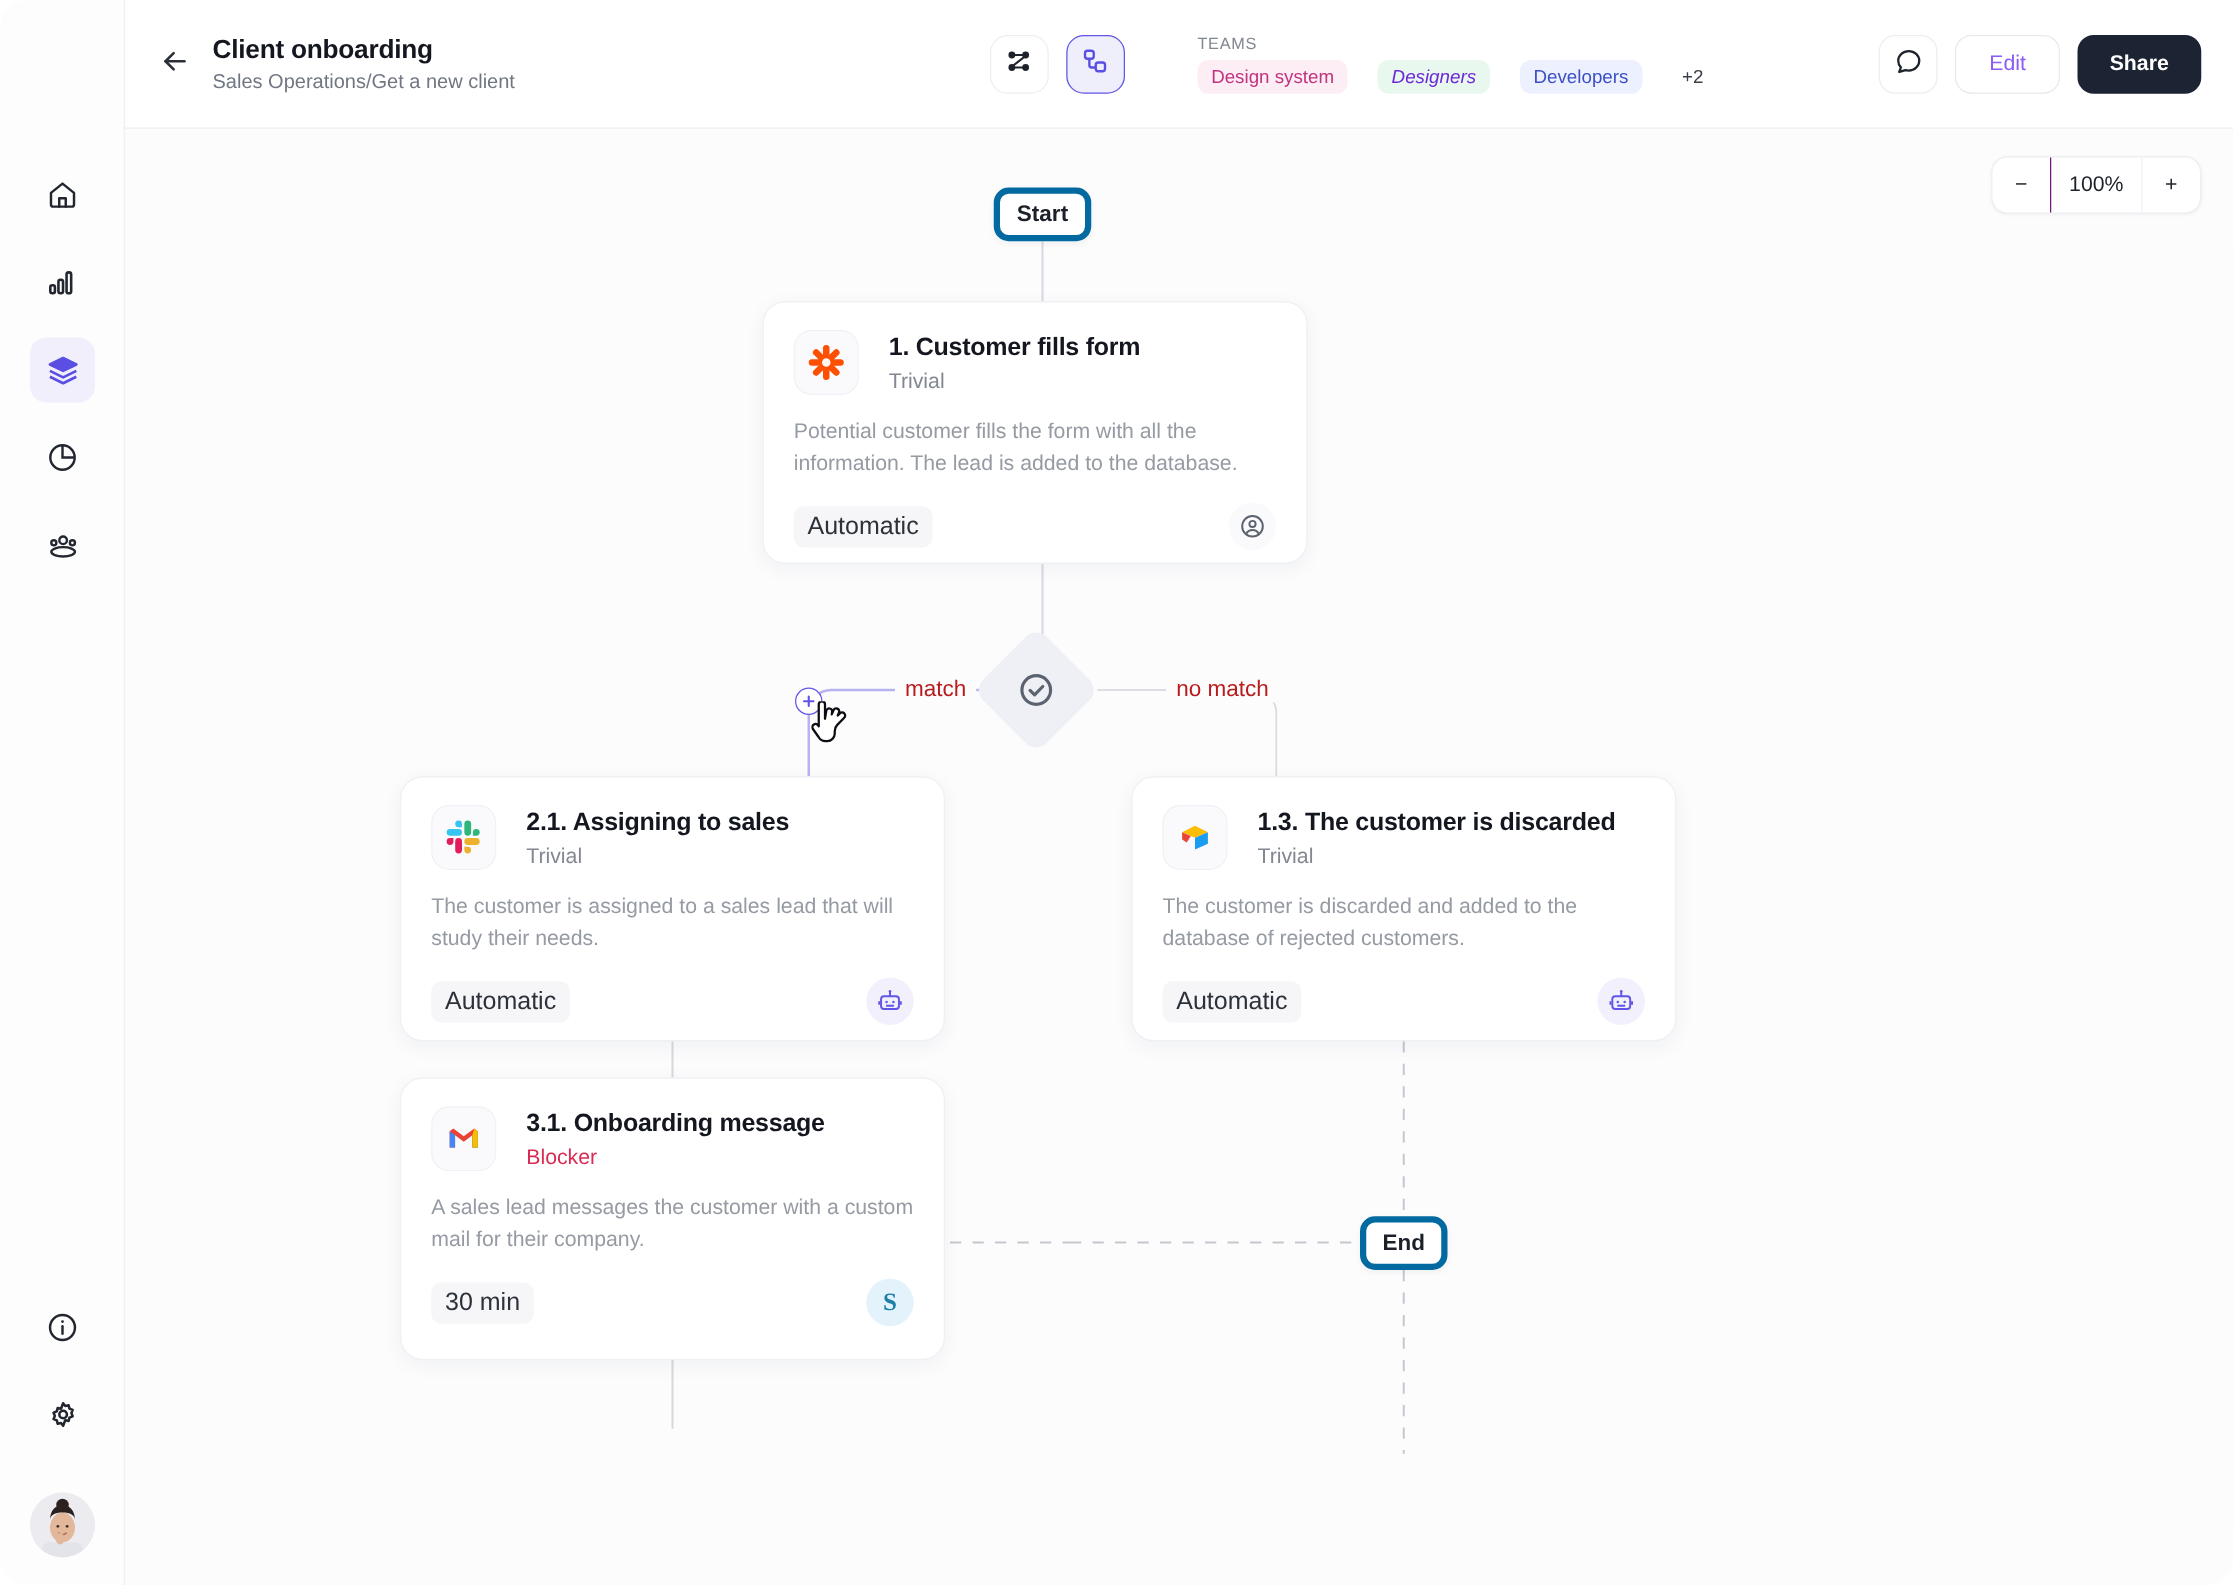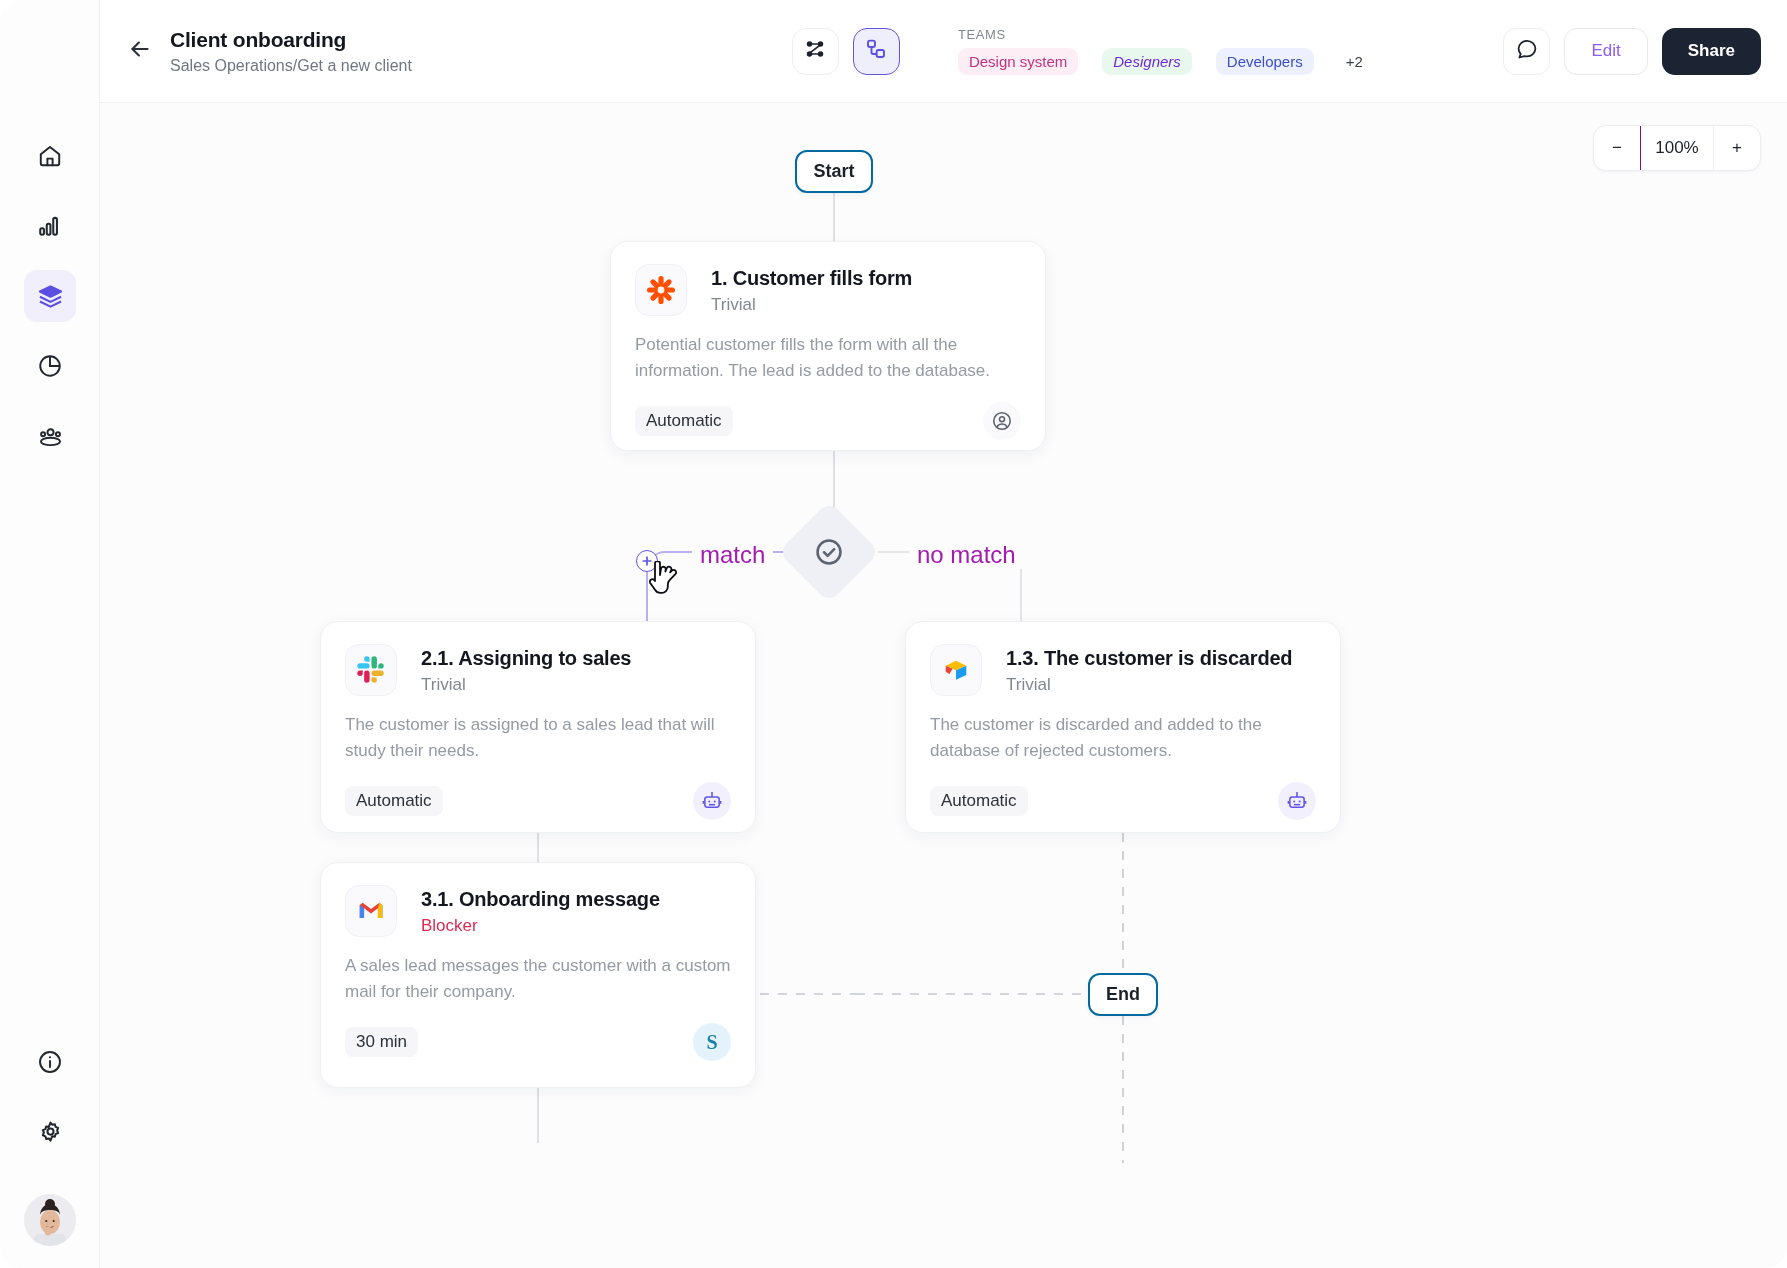--- a/index.html
+++ b/index.html
@@ -134,42 +134,42 @@
   .zoom-seg {
     display: flex; align-items: center; justify-content: center;
     cursor: pointer; font-size: 17px; color: #1b2029;
   }
   #zoom-minus, #zoom-plus { width: 46px; }
   #zoom-level { width: 74px; border-left: 1px solid #701a75; border-right: 1px solid #eff1f5; }
 
   
   .term-node {
     position: absolute; background: #fff;
-    border: 2px solid #0369a1; border-radius: 12px;
+    border: 5px solid #0369a1; border-radius: 12px;
     box-shadow: 0 2px 5px rgba(25,30,50,.05);
     display: flex; align-items: center; justify-content: center;
     font-size: 18px; font-weight: bold; color: #1b2029;
     cursor: pointer; z-index: 3;
   }
   #node-start { left: 695px; top: 47px; width: 78px; height: 43px; }
   #node-end { left: 988px; top: 870px; width: 70px; height: 43px; }
 
   
   #decision {
     position: absolute; left: 693px; top: 413px;
     width: 72px; height: 72px;
     background: #eef0f5; border-radius: 12px;
     transform: rotate(45deg);
     display: flex; align-items: center; justify-content: center;
     cursor: pointer; z-index: 3;
   }
   #decision .inner { transform: rotate(-45deg); display: flex; }
   .branch-label {
-    position: absolute; font-size: 24px; color: #a21caf;
-    background: #fcfcfd; padding: 0 8px; z-index: 3;
+    position: absolute; font-size: 18px; color: #b91c1c;
+    background: #fcfcfd; padding: 0 8px; z-index: 3; margin-left: 24px;
   }
   #label-match { left: 592px; top: 438px; }
   #label-nomatch { left: 809px; top: 438px; }
 
   
   #add-btn {
     position: absolute; left: 536px; top: 447px;
     width: 22px; height: 22px; border-radius: 50%;
     border: 1.8px solid #6155e6; background: #fff;
     display: flex; align-items: center; justify-content: center;
@@ -204,21 +204,21 @@
   .card-priority { font-size: 17px; color: #828892; margin-top: 4px; }
   .card-priority.blocker { color: #d92c54; }
   .card-desc {
     font-size: 17px; color: #959aa3; line-height: 26px; margin-top: 16px;
   }
   .card-foot {
     display: flex; align-items: center; justify-content: space-between;
     margin-top: 18px;
   }
   .chip {
-    font-size: 17px; color: #2c313a; background: #f6f6f9;
+    font-size: 20px; color: #2c313a; background: #f6f6f9;
     padding: 5px 11px; border-radius: 8px;
   }
   .foot-badge {
     width: 38px; height: 38px; border-radius: 50%;
     background: #fafafc; display: flex; align-items: center; justify-content: center;
   }
   .foot-badge.purple { background: #f2f0fd; }
   .foot-badge.blue {
     background: #e4f3fb; color: #1d7ea8; font-size: 20px; font-weight: bold;
     font-family: "Liberation Serif", serif;

